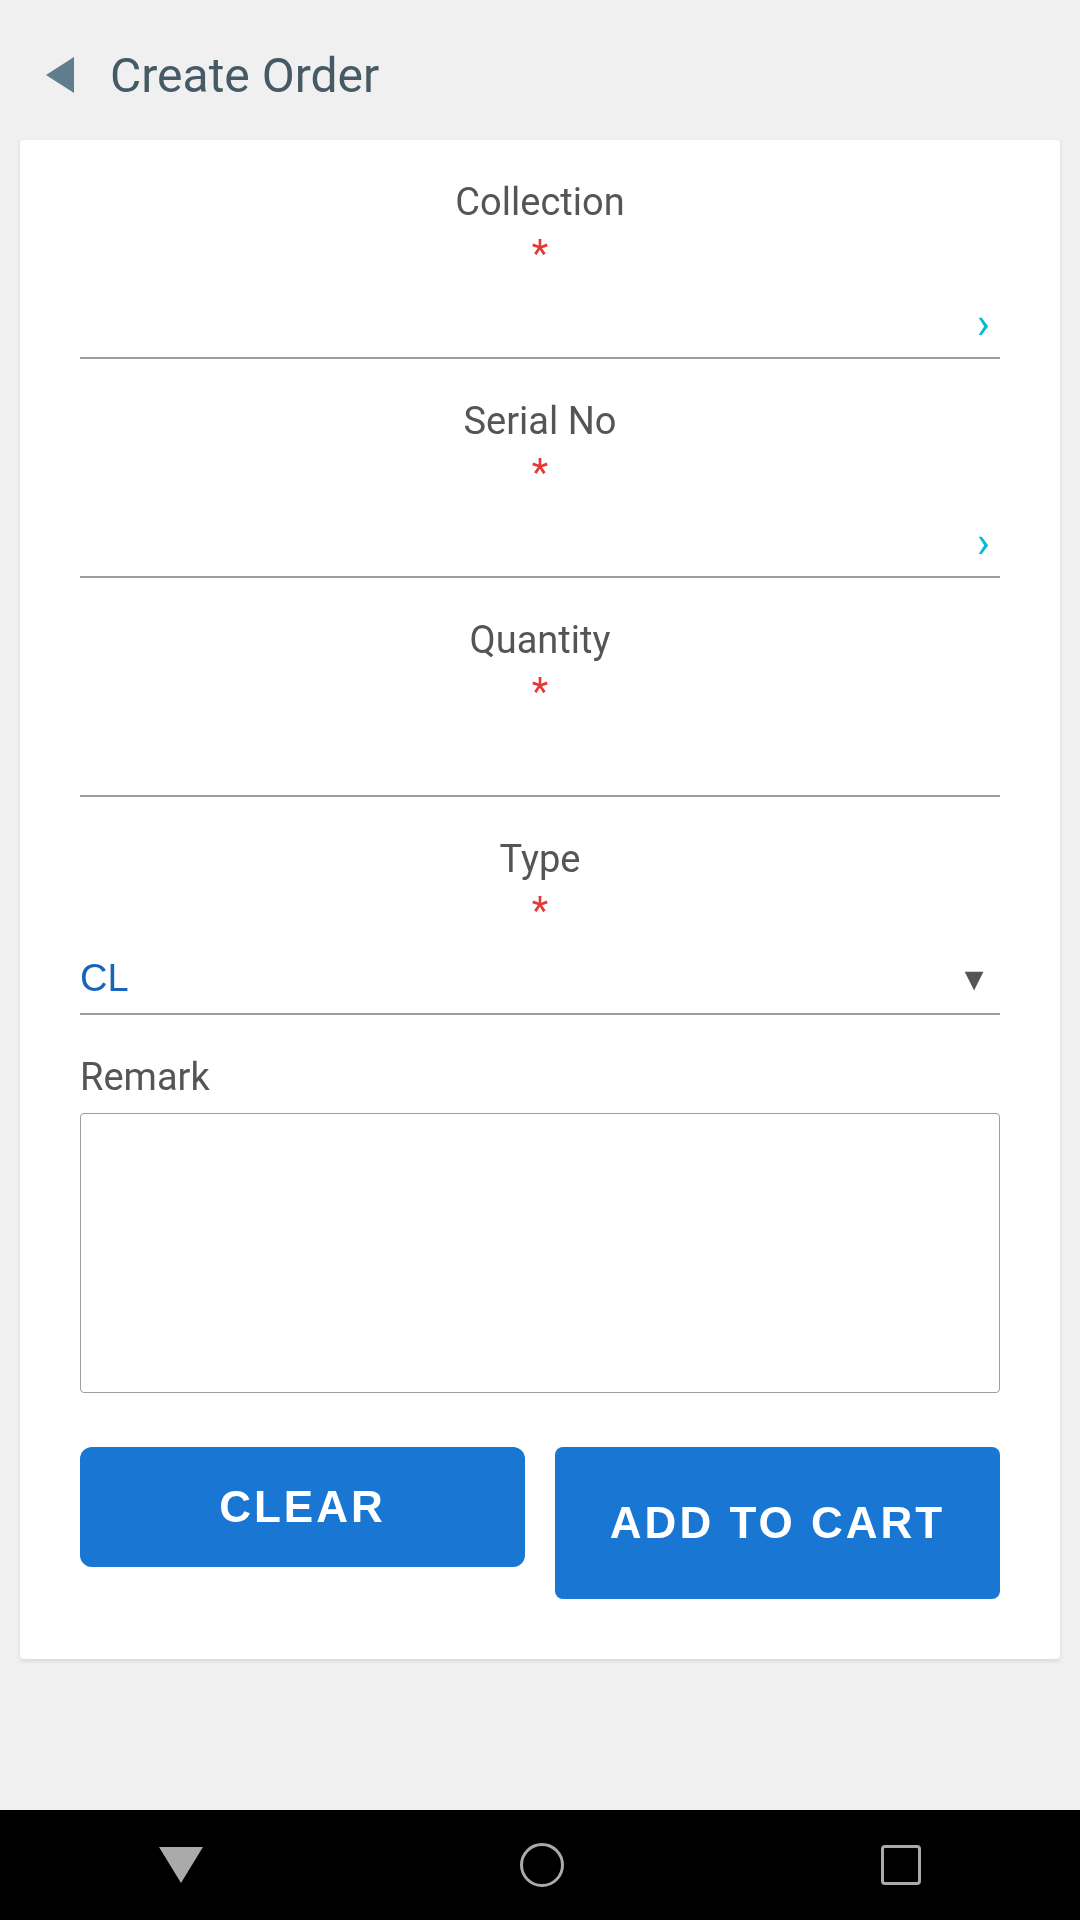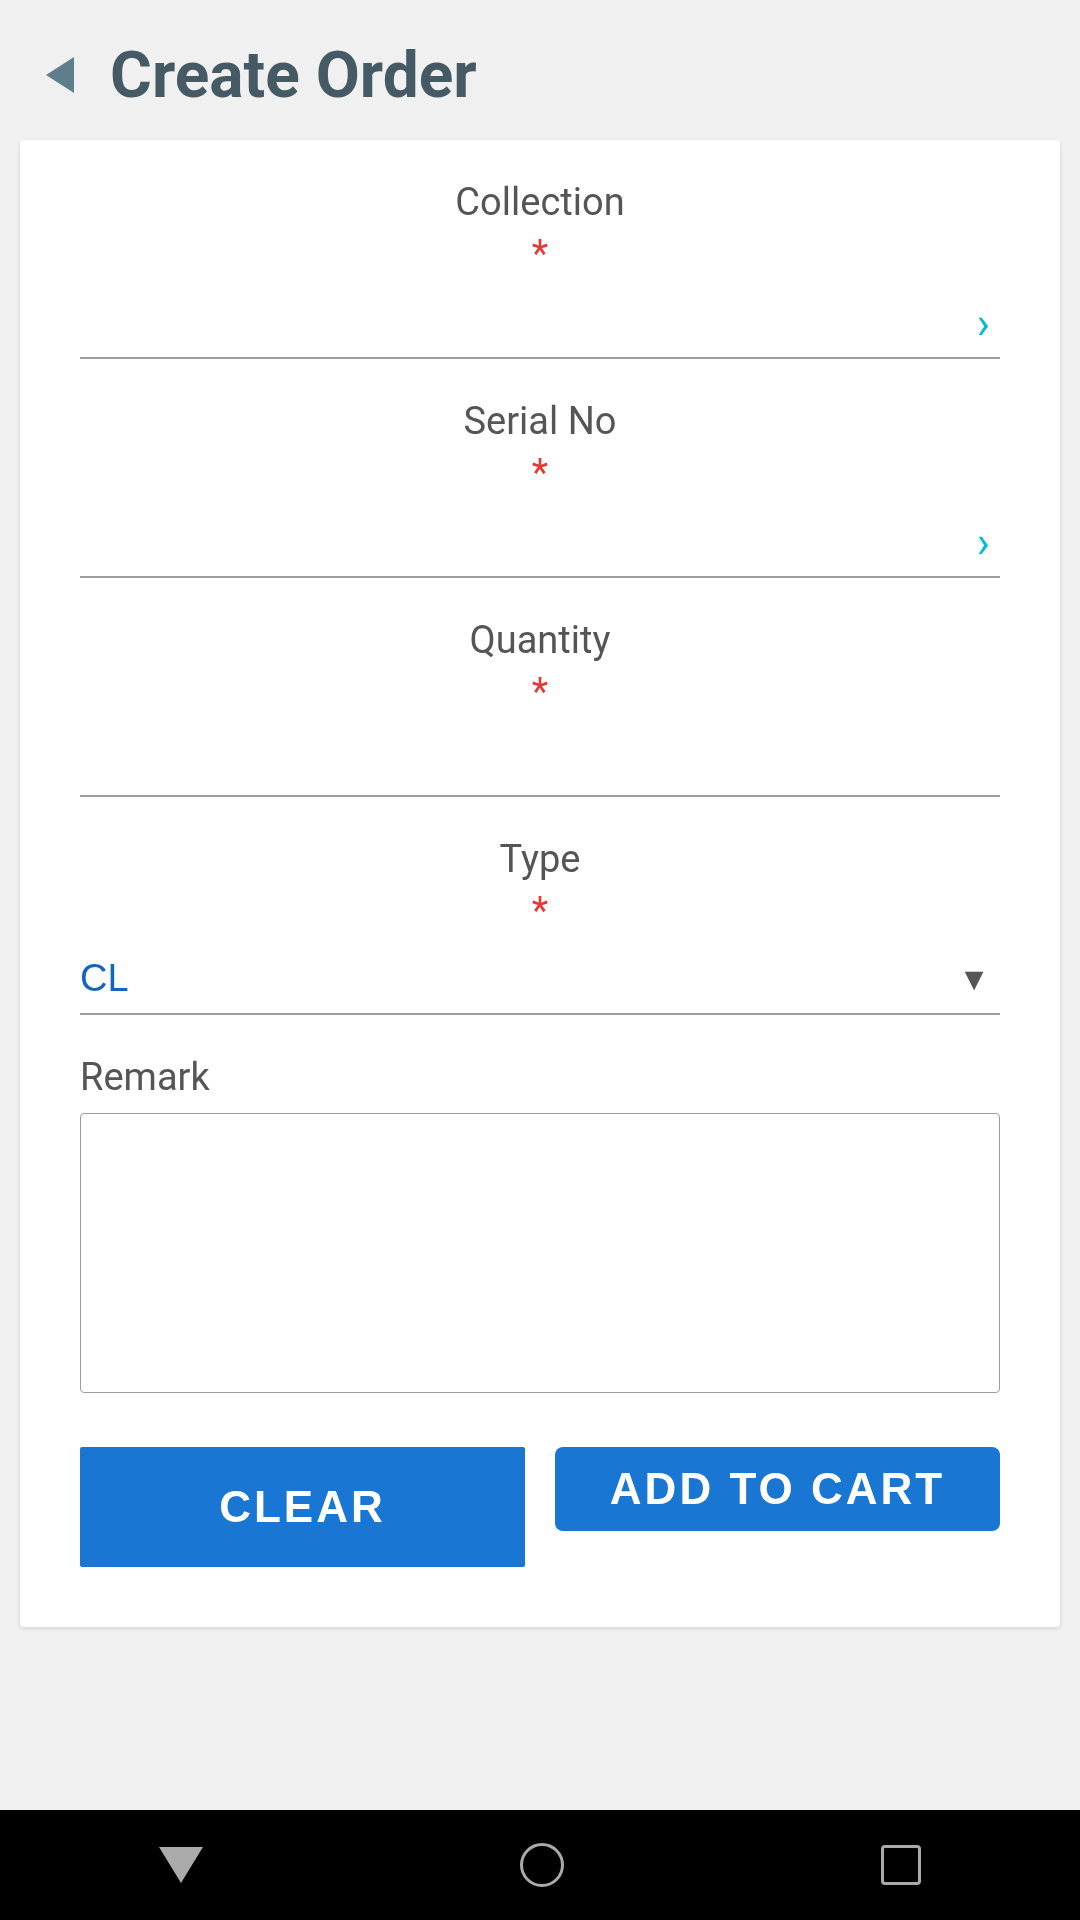--- a/index.html
+++ b/index.html
@@ -37,23 +37,23 @@
 
     .back-icon {
       width: 0;
       height: 0;
       border-top: 18px solid transparent;
       border-bottom: 18px solid transparent;
       border-right: 28px solid #607d8b;
     }
 
     .header-title {
-      font-size: 64px;
+      font-size: 48px;
       color: #455a64;
-      font-weight: 700;
+      font-weight: 400;
       margin-left: 20px;
     }
 
     .form-card {
       background-color: #ffffff;
       margin: 0 20px;
       border-radius: 4px;
       padding: 40px 60px 60px 60px;
       box-shadow: 0 2px 4px rgba(0,0,0,0.1);
     }
@@ -170,28 +170,28 @@
 
     .btn-clear {
       flex: 1;
       height: 120px;
       background-color: #1976d2;
       color: #ffffff;
       font-size: 44px;
       font-weight: 700;
       letter-spacing: 3px;
       border: none;
-      border-radius: 2px;
+      border-radius: 12px;
       cursor: pointer;
       text-transform: uppercase;
     }
 
     .btn-add-to-cart {
       flex: 1;
-      height: 84px;
+      height: 152px;
       background-color: #1976d2;
       color: #ffffff;
       font-size: 44px;
       font-weight: 700;
       letter-spacing: 3px;
       border: none;
       border-radius: 8px;
       cursor: pointer;
       text-transform: uppercase;
     }

